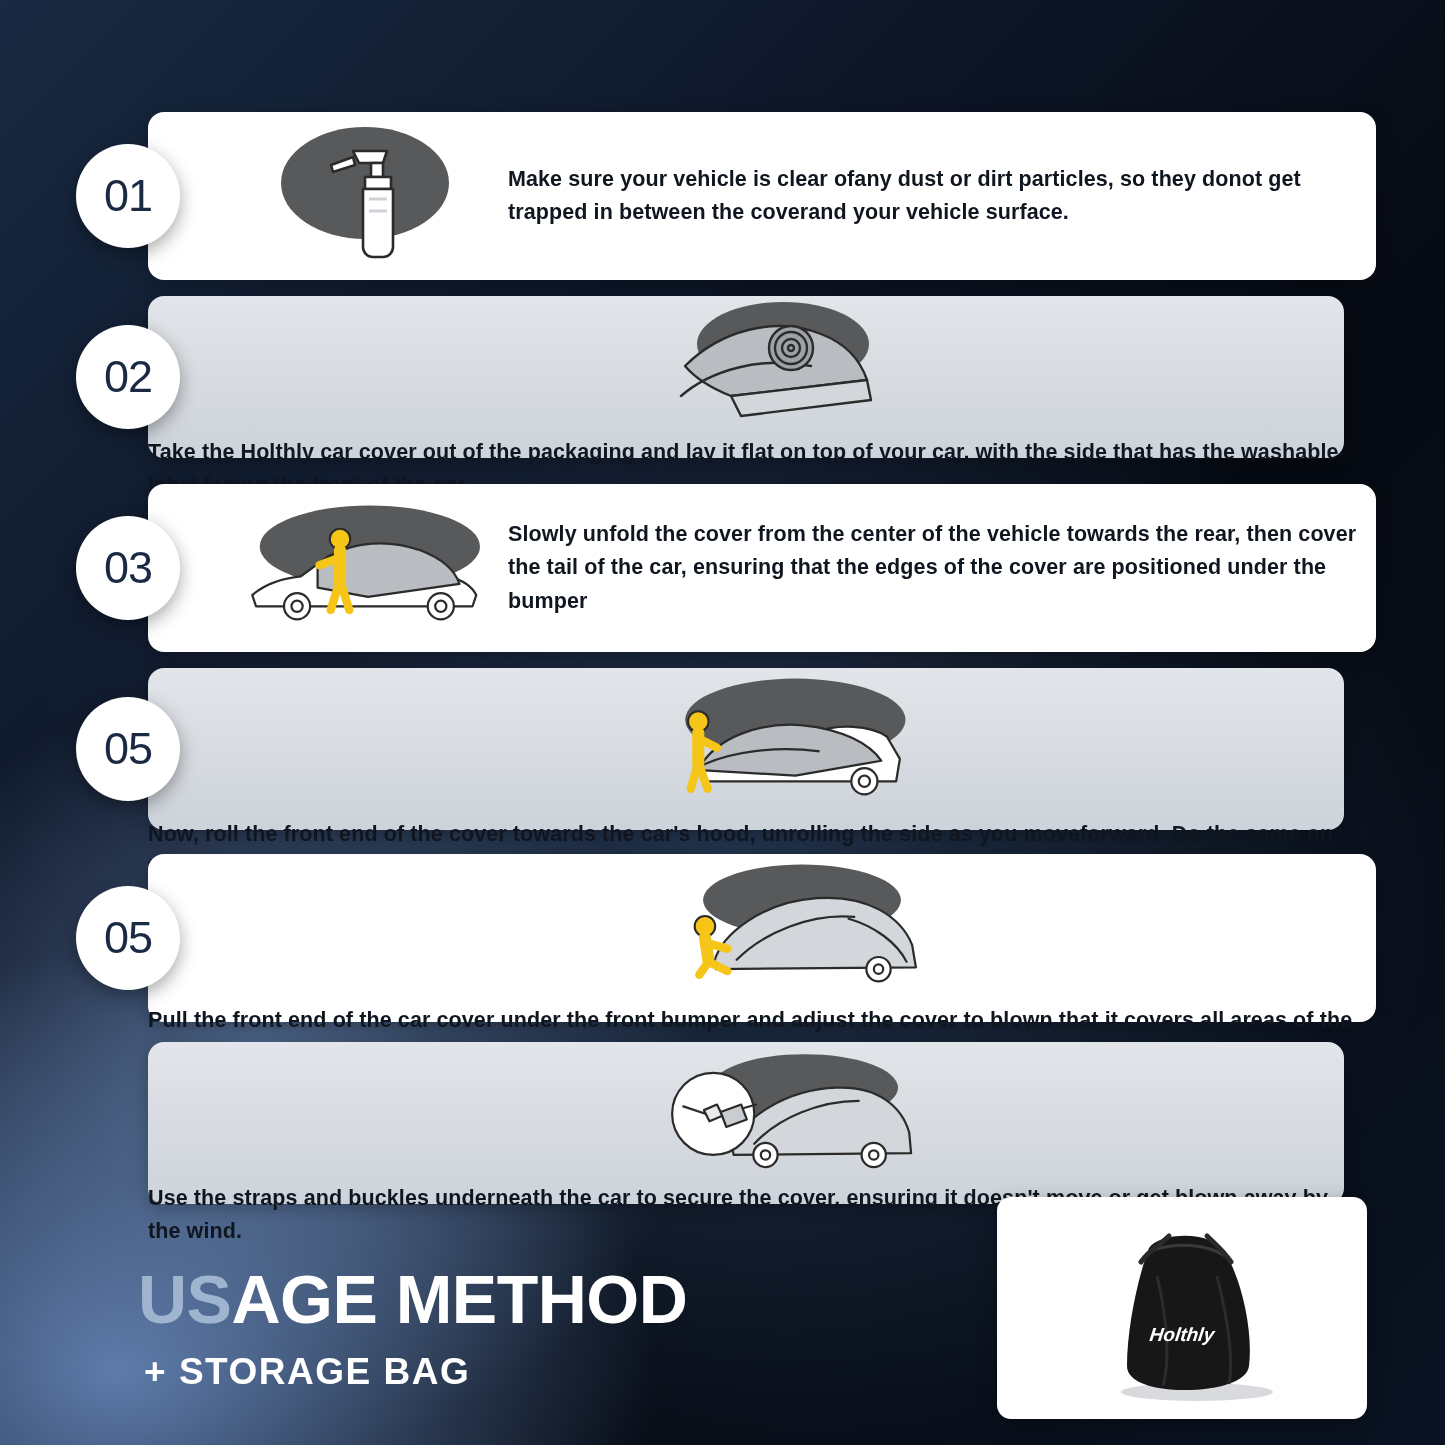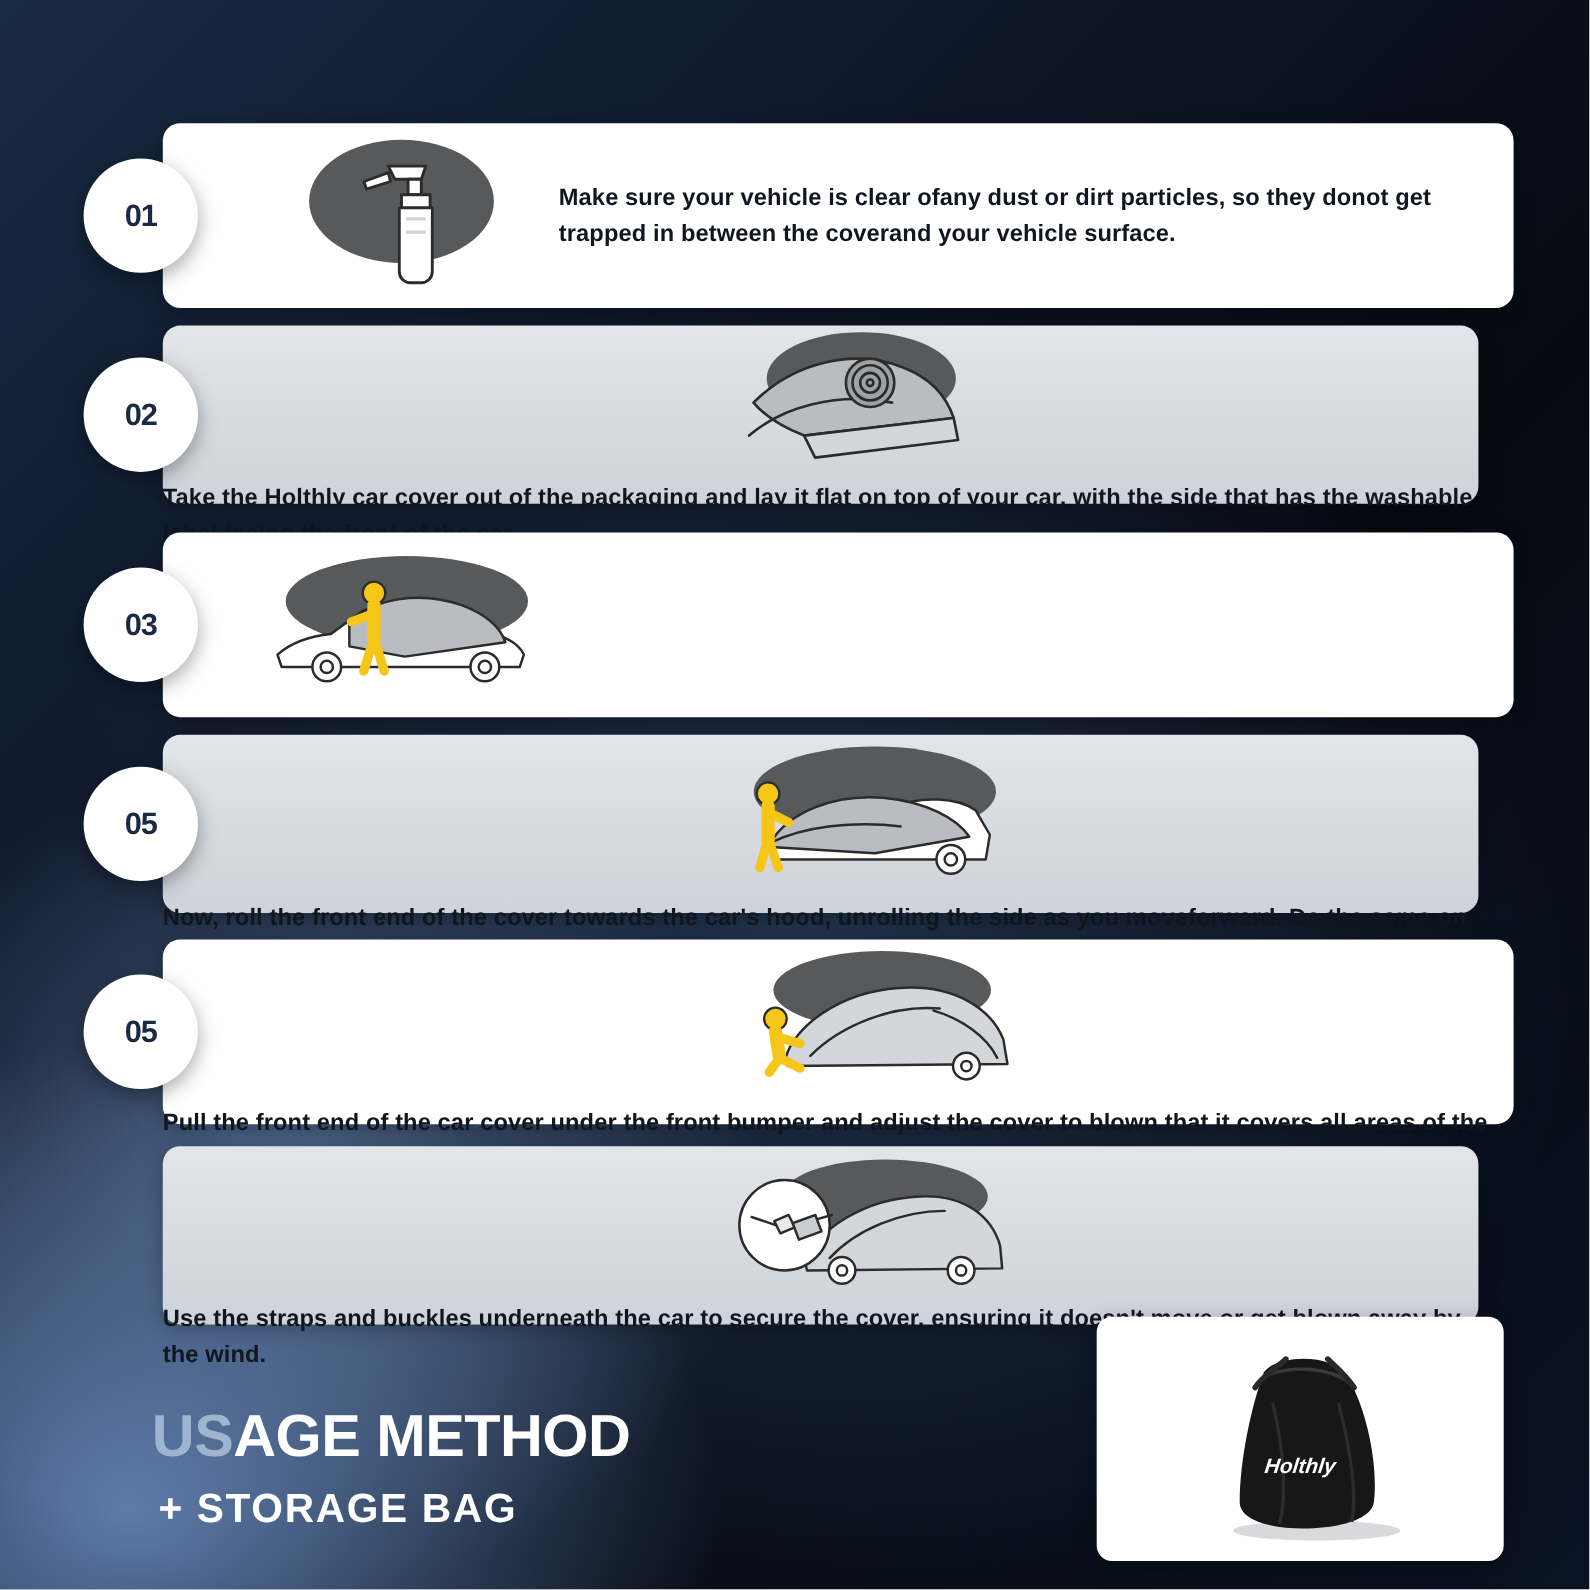--- a/index.html
+++ b/index.html
@@ -61,22 +61,22 @@
     top: 50%;
     transform: translateY(-50%);
     width: 104px;
     height: 104px;
     border-radius: 50%;
     background: #ffffff;
     box-shadow: 0 6px 18px rgba(0,0,0,0.35);
     display: flex;
     align-items: center;
     justify-content: center;
-    font-size: 28px;
-    font-weight: bold;
+    font-size: 45px;
+    font-weight: normal;
     color: #1b2a44;
     letter-spacing: -1px;
   }
 
   .thumb {
     flex: 0 0 auto;
     margin-left: 80px;
     width: 280px;
     display: flex;
     align-items: center;
@@ -100,21 +100,21 @@
   #step5 { top: 854px;  width: 1228px; height: 168px; flex-direction: column; }
   #step6 { top: 1042px; width: 1196px; height: 162px; }
 
   .footer {
     position: absolute;
     left: 138px;
     bottom: 52px;
     z-index: 4;
   }
   .title {
-    font-size: 54px;
+    font-size: 68px;
     font-weight: bold;
     letter-spacing: -0.5px;
     line-height: 1;
     white-space: nowrap;
   }
   .title .us { color: #9fb4cf; }
   .title .rest { color: #ffffff; }
   .subtitle {
     margin-top: 18px;
     margin-left: 6px;
@@ -216,20 +216,21 @@
           </g>
           <g fill="#f5c518" stroke="#2b2b2b" stroke-width="2.2" stroke-linejoin="round" stroke-linecap="round">
             <circle cx="120" cy="44" r="11"></circle>
             <path d="M120 56 l0 34" stroke-width="13" stroke="#f5c518" fill="none"></path>
             <path d="M120 64 l-22 8" stroke-width="9" stroke="#f5c518" fill="none"></path>
             <path d="M120 88 l-10 32" stroke-width="9" stroke="#f5c518" fill="none"></path>
             <path d="M120 88 l10 32" stroke-width="9" stroke="#f5c518" fill="none"></path>
           </g>
         </svg>
       </div>
+      <div class="txt">Slowly unfold the cover from the center of the vehicle towards the rear, then cover the tail of the car, ensuring that the edges of the cover are positioned under the bumper</div>
     </div>
 
     <div class="step dim" id="step4">
       <div class="badge">05</div>
       <div class="thumb">
         <svg width="300" height="150" viewBox="0 0 300 150">
           <ellipse cx="160" cy="50" rx="118" ry="44" fill="#57595b"></ellipse>
           <g fill="#ffffff" stroke="#2b2b2b" stroke-width="2.4" stroke-linejoin="round" stroke-linecap="round">
             <path d="M60 106 C 80 94, 110 86, 140 84 L 180 64 C 206 54, 240 56, 258 68 L 272 92 L 268 116 L 64 116 Z"></path>
             <circle cx="234" cy="116" r="14"></circle>

